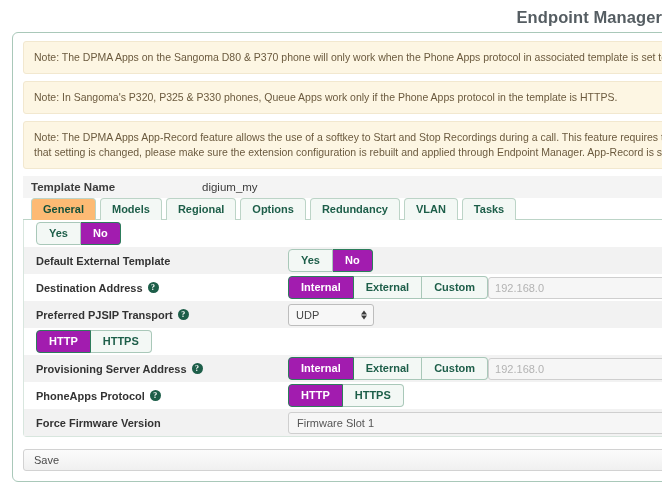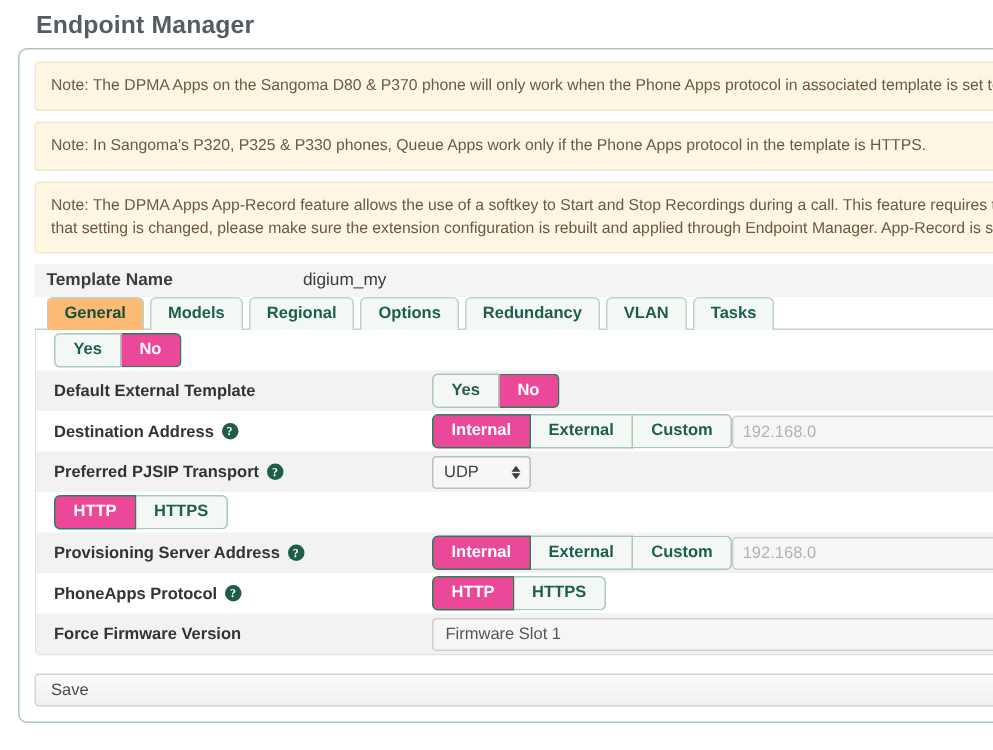--- a/index.html
+++ b/index.html
@@ -16,23 +16,24 @@
     height: 500px;
     background: #ffffff;
     overflow: hidden;
   }
 
   
   .page-title {
     font-size: 16.5px;
     font-weight: bold;
     color: #555d62;
-    padding: 6px 0 0 24px;
+    padding: 6px 0 0 0;
     letter-spacing: .1px;
     line-height: 22px;
+    text-align: right;
   }
 
   
   .panel {
     position: absolute;
     left: 12px;
     top: 32px;
     width: 700px;      
     border: 1px solid #a9c8b9;
     border-radius: 6px;
@@ -165,41 +166,41 @@
     color: #1d5e49;
     line-height: 13px;
     cursor: pointer;
     white-space: nowrap;
     user-select: none;
   }
   .btn + .btn { border-left: none; }
   .btngroup .btn:first-child { border-radius: 4px 0 0 4px; }
   .btngroup .btn:last-child  { border-radius: 0 4px 4px 0; }
   .btn.sel {
-    background: #ec4899;
+    background: #a21caf;
     color: #ffffff;
     border-color: #2d7d5b;
   }
 
   
   .selwrap {
     position: relative;
     display: inline-block;
   }
   select.native {
     -webkit-appearance: none;
     appearance: none;
     background: #f7f7f7;
     border: 1px solid #bdbdbd;
     border-radius: 3px;
     font-family: "Liberation Sans", sans-serif;
     font-size: 11px;
     color: #444444;
     padding: 3px 22px 3px 7px;
-    width: 66px;
+    width: 86px;
     line-height: 14px;
     cursor: pointer;
   }
   .selarrow {
     position: absolute;
     right: 7px; top: 50%;
     transform: translateY(-50%);
     pointer-events: none;
     display: flex;
     flex-direction: column;

